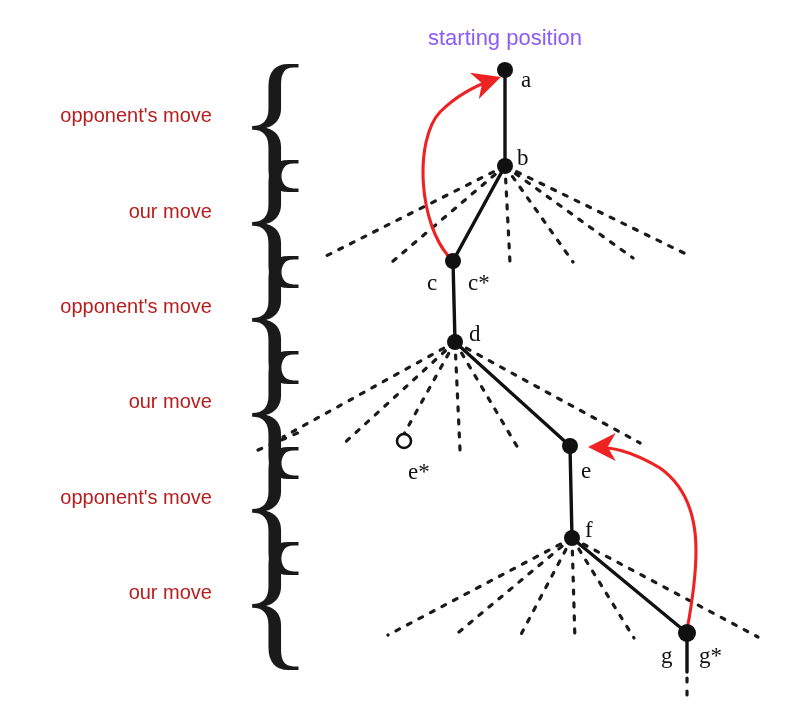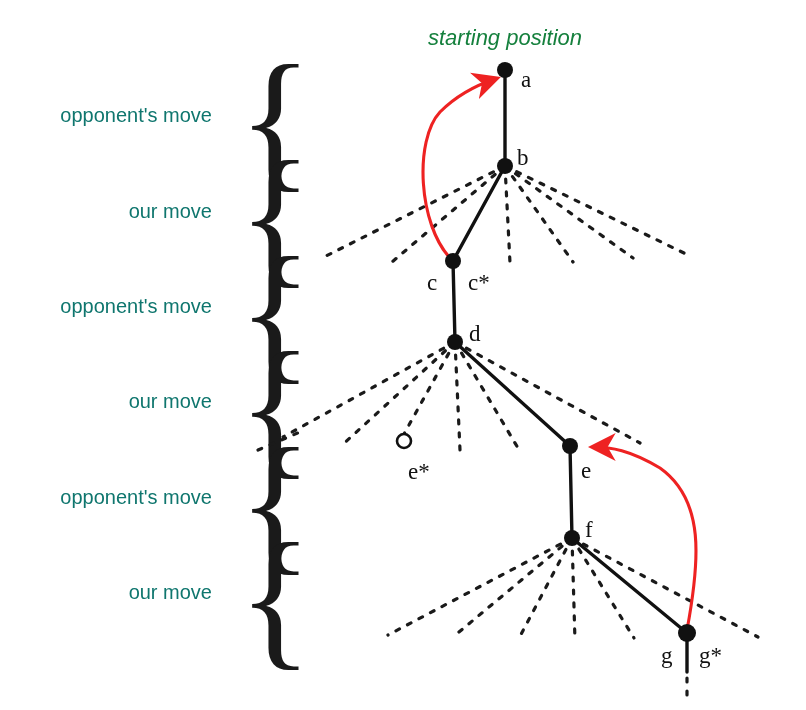--- a/index.html
+++ b/index.html
@@ -19,38 +19,37 @@
     position: absolute;
     left: 0;
     top: 0;
     width: 806px;
     height: 710px;
   }
   .row-label {
     position: absolute;
     font-family: "Liberation Sans", sans-serif;
     font-size: 20px;
-    color: #0f766e;
+    color: #b91c1c;
     text-align: right;
     white-space: nowrap;
   }
   .brace {
     position: absolute;
     font-family: "Liberation Serif", serif;
     color: #1a1a1a;
     line-height: 1;
     user-select: none;
   }
   .title {
     position: absolute;
     font-family: "Liberation Sans", sans-serif;
     font-size: 22px;
-    color: #15803d;
+    color: #8b5cf6;
     white-space: nowrap;
-    font-style: italic;
   }
   .node-label {
     position: absolute;
     font-family: "Liberation Serif", serif;
     font-size: 23px;
     color: #111111;
     white-space: nowrap;
   }
 </style>
 </head>

